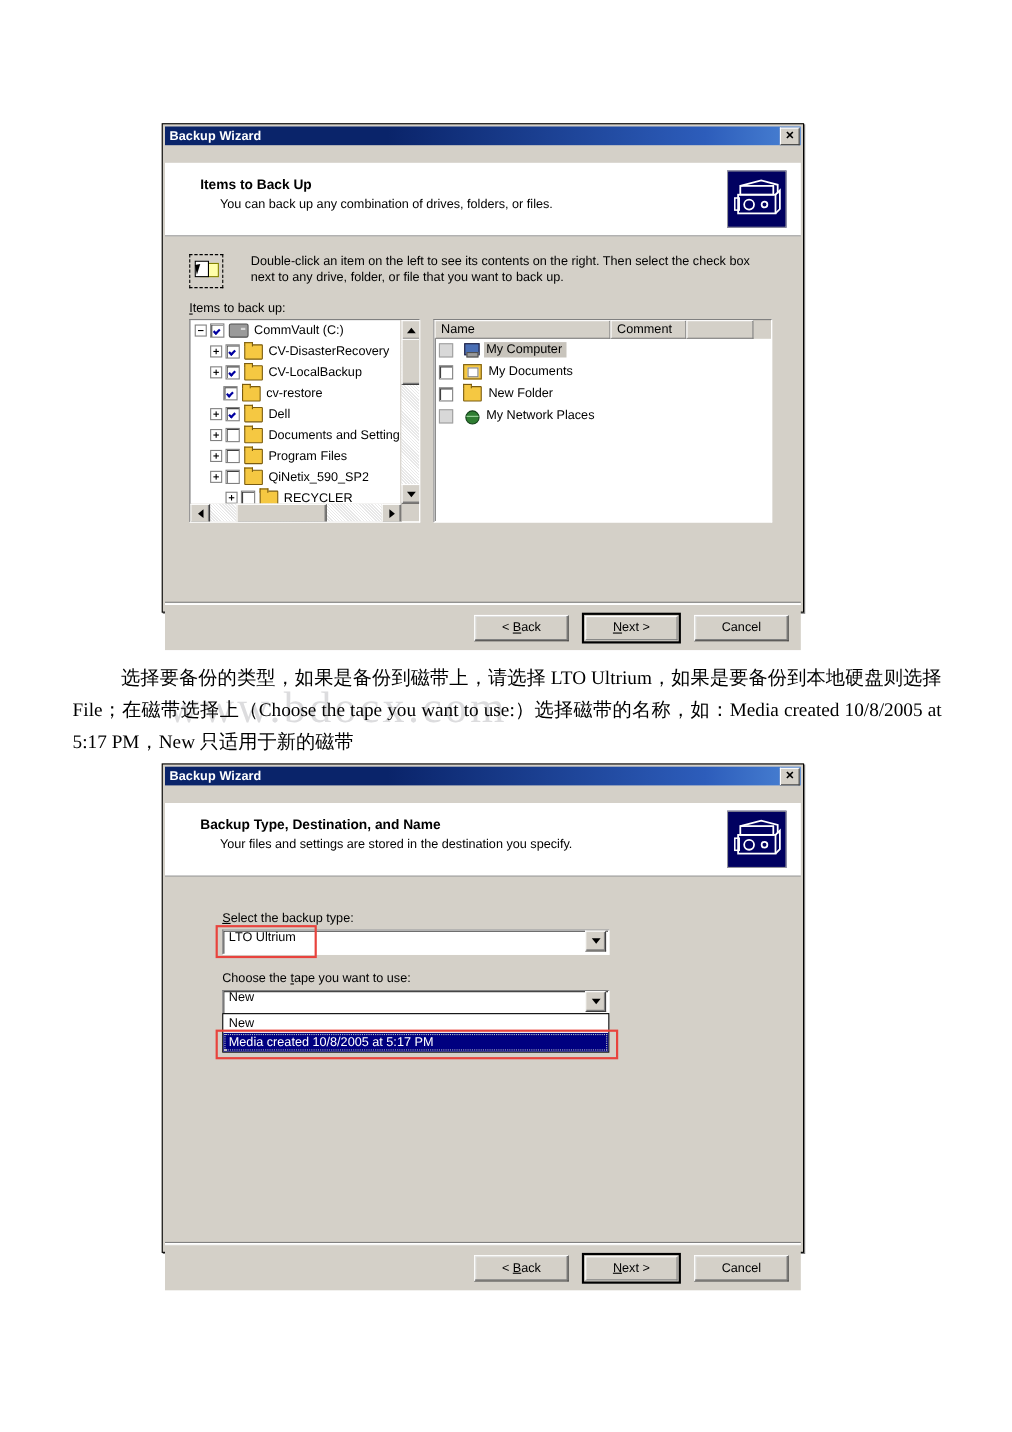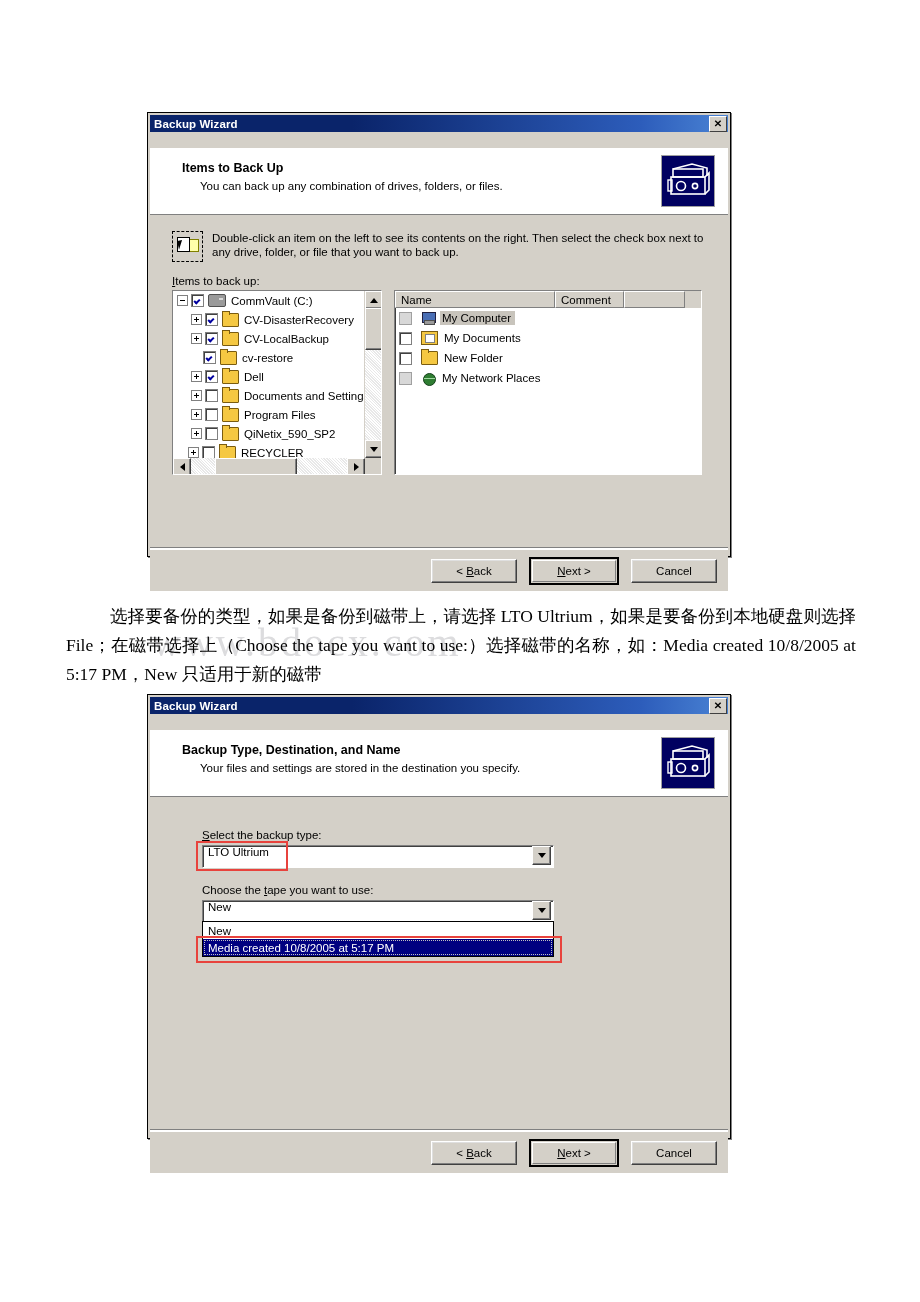--- a/index.html
+++ b/index.html
@@ -116,21 +116,21 @@
     position:absolute;left:1px;top:1px;right:1px;bottom:1px;
     border-top:1px solid #ffffff;border-left:1px solid #ffffff;
     border-right:1px solid #808080;border-bottom:1px solid #808080;
     display:flex;align-items:center;justify-content:center;
   }
   .u{text-decoration:underline;}
 
   
   .hint{
     position:absolute;left:22px;top:16px;
-    display:flex;gap:9px;width:534px;
+    display:flex;gap:25px;width:534px;
   }
   .hint-icon{
     width:29px;height:29px;
     border:1px dashed #000;
     position:relative;flex:0 0 29px;
     background:#d4d0c8;
   }
   .hint-icon .fold{
     position:absolute;right:3px;top:7px;width:15px;height:11px;
     background:#ffffaa;border:1px solid #808000;
@@ -425,21 +425,21 @@
               <span class="tlabel">Program Files</span>
             </div>
 
             <div class="trow" style="padding-left:18px">
               <span class="plus"></span>
               <span class="cb"></span>
               <span class="ic-folder"></span>
               <span class="tlabel">QiNetix_590_SP2</span>
             </div>
 
-            <div class="trow" style="padding-left:15px">
+            <div class="trow" style="padding-left:32px">
               <span class="plus"></span>
               <span class="cb"></span>
               <span class="ic-folder"></span>
               <span class="tlabel">RECYCLER</span>
             </div>
 
           </div>
 
           <div class="scroll-v">
             <div class="sb-track" style="left:0;top:16px;right:0;bottom:16px;"></div>

